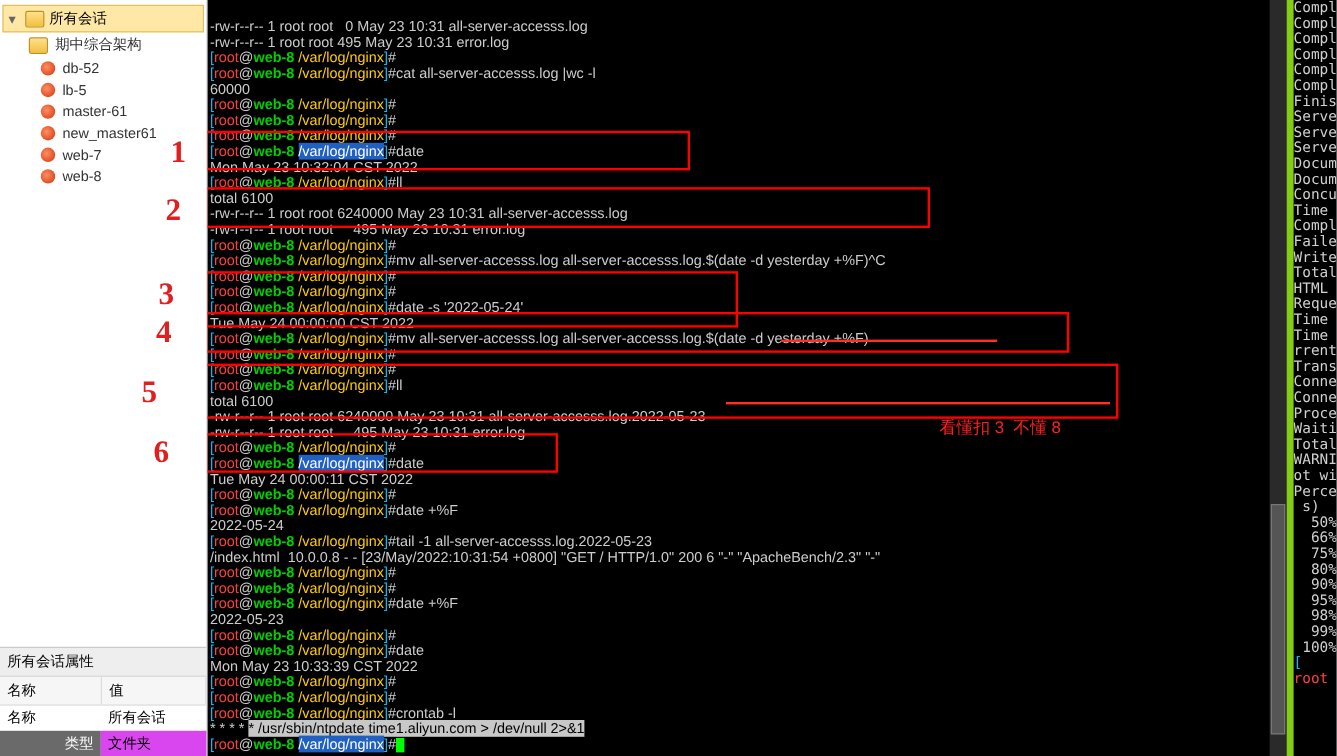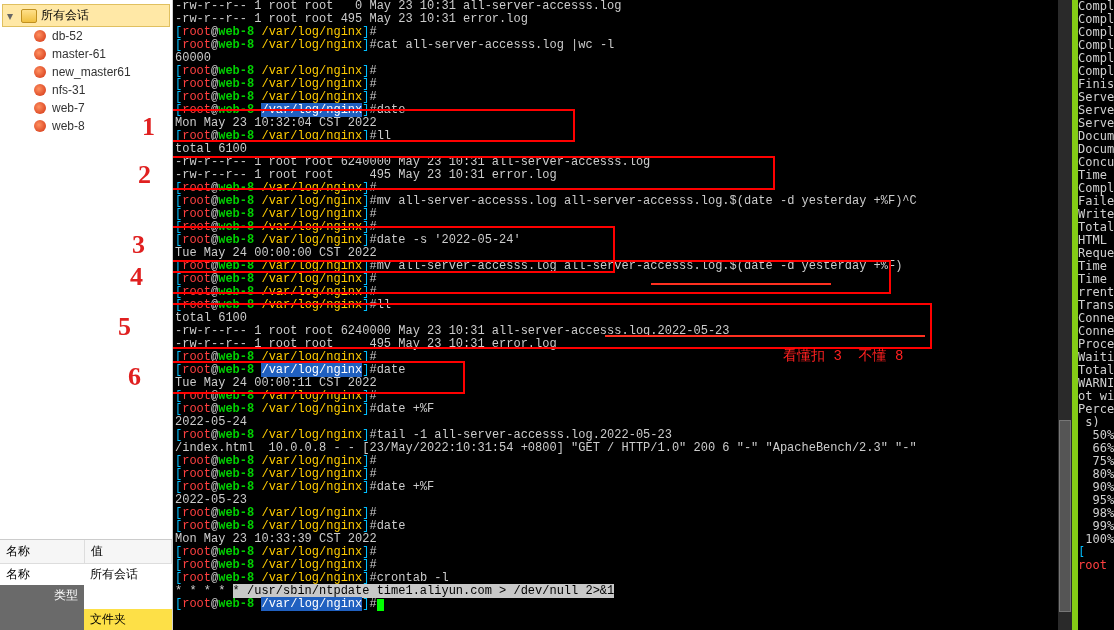--- a/index.html
+++ b/index.html
@@ -15,23 +15,23 @@
   .ico-term{display:inline-block;width:12px;height:12px;background:radial-gradient(circle at 40% 40%,#ff9060,#d03010);border-radius:50%;}
   .props-head{background:#eee;border-top:1px solid #ccc;padding:3px 6px;font-size:12px;}
   .props-table{border-top:1px solid #ccc;font-size:12px;}
   .props-table .hdr{display:flex;background:#f6f6f6;border-bottom:1px solid #ddd;}
   .props-table .hdr div{padding:3px 6px;border-right:1px solid #ddd;}
   .props-table .row{display:flex;}
   .props-table .row div{padding:2px 6px;}
   .col-k{width:72px;}
   .col-v{flex:1;}
   .row.hl .col-k{background:#6a6a6a;color:#fff;text-align:right;}
-  .row.hl .col-v{background:#fde047;margin-top:24px;}
+  .row.hl .col-v{background:#d946ef;}
   
-  .terminal{flex:1;background:#000;color:#ccc;font-family:Liberation Mono, monospace;font-size:12px;line-height:13px;white-space:pre;padding:0 2px;position:relative;overflow:hidden;}
+  .terminal{flex:1;background:#000;color:#ccc;font-family:Liberation Sans, sans-serif;font-size:12px;line-height:13px;white-space:pre;padding:16px 2px;position:relative;overflow:hidden;}
   .term-line{display:block;}
   .p-br{color:#00bfff;} 
   .p-user{color:#ff4040;}
   .p-at{color:#ccc;}
   .p-host{color:#00d000;font-weight:bold;}
   .p-path{color:#ffcc00; background:transparent;}
   .p-hash{color:#ccc;}
   .cmd{color:#ccc;}
   .out{color:#ccc;}
   .cursor{display:inline-block;width:7px;height:12px;background:#00ff00;vertical-align:text-bottom;}
@@ -56,45 +56,50 @@
 
 <div class="app">
 
   <div class="sidebar">
     <div class="tree">
       <div class="tree-root">
         <span class="expand-icon">▾</span>
         <span class="ico-folder"></span>
         <span>所有会话</span>
       </div>
+      <div class="tree-node depth1">
+        <span class="ico-folder"></span>
+        <span>期中综合架构</span>
+      </div>
       <div class="tree-node">
           <span class="ico-term"></span>
           <span>db-52</span>
+        </div>
+      <div class="tree-node">
+          <span class="ico-term"></span>
+          <span>lb-5</span>
         </div>
       <div class="tree-node">
           <span class="ico-term"></span>
           <span>master-61</span>
         </div>
       <div class="tree-node">
           <span class="ico-term"></span>
           <span>new_master61</span>
         </div>
       <div class="tree-node">
           <span class="ico-term"></span>
-          <span>nfs-31</span>
-        </div>
-      <div class="tree-node">
-          <span class="ico-term"></span>
           <span>web-7</span>
         </div>
       <div class="tree-node">
           <span class="ico-term"></span>
           <span>web-8</span>
         </div>
     </div>
+    <div class="props-head">所有会话属性</div>
     <div class="props-table">
       <div class="hdr">
         <div class="col-k">名称</div>
         <div class="col-v">值</div>
       </div>
       <div class="row">
           <div class="col-k">名称</div>
           <div class="col-v">所有会话</div>
         </div>
       <div class="row hl">

